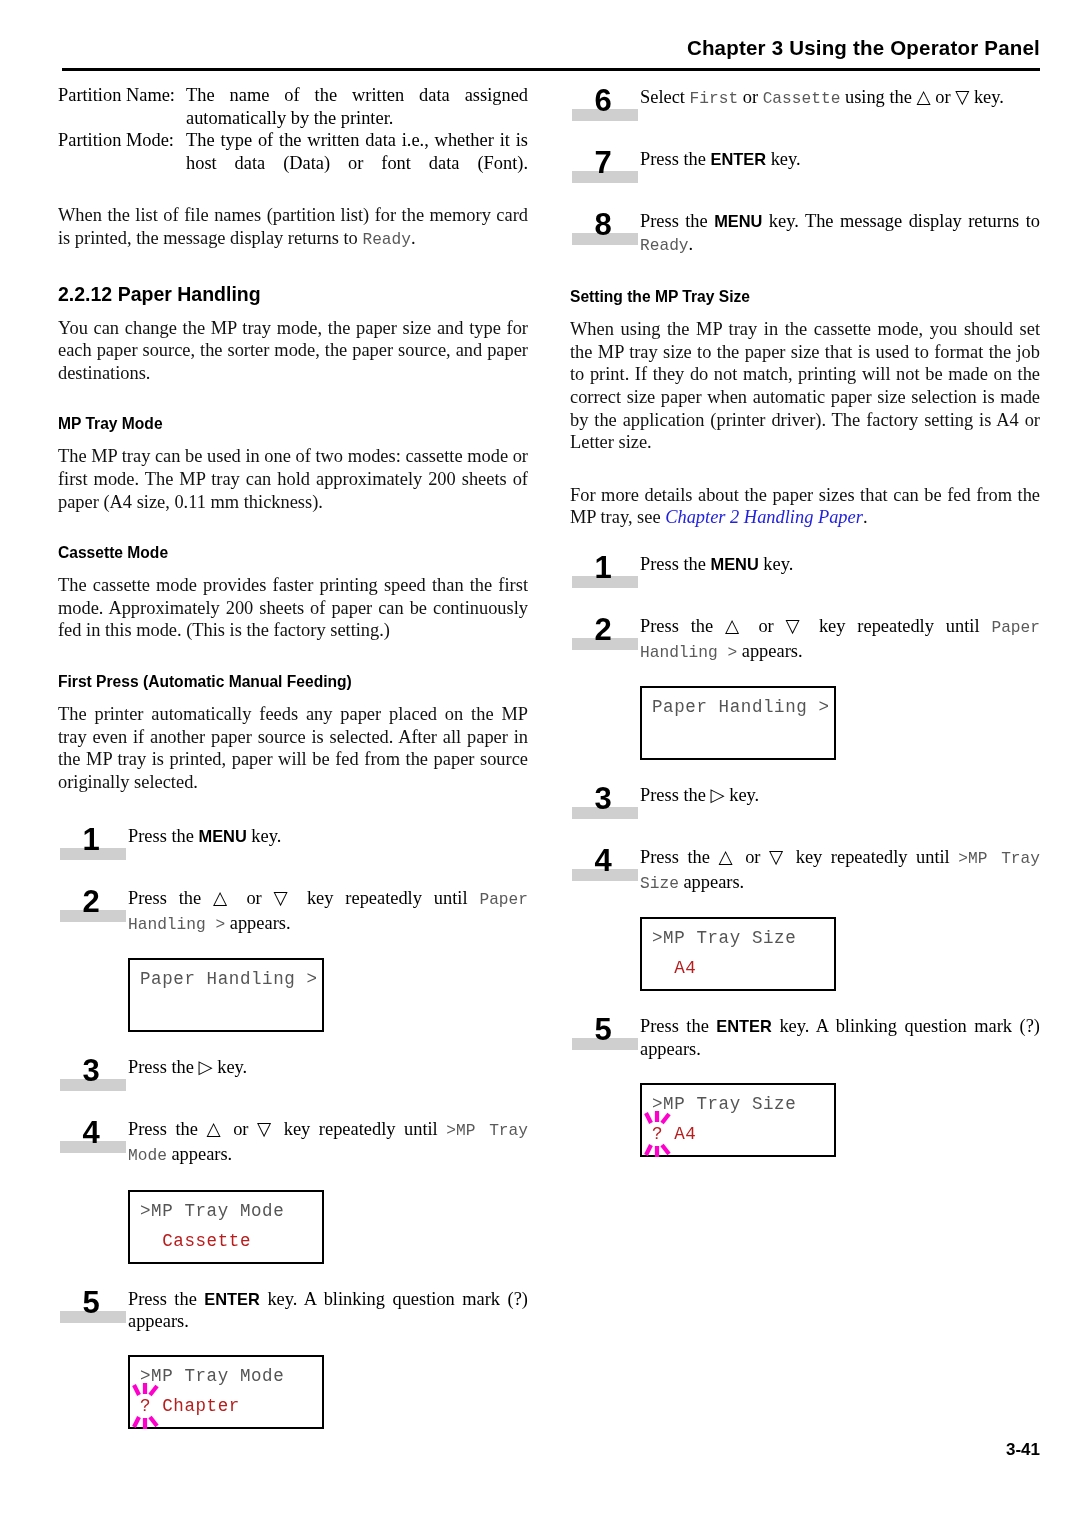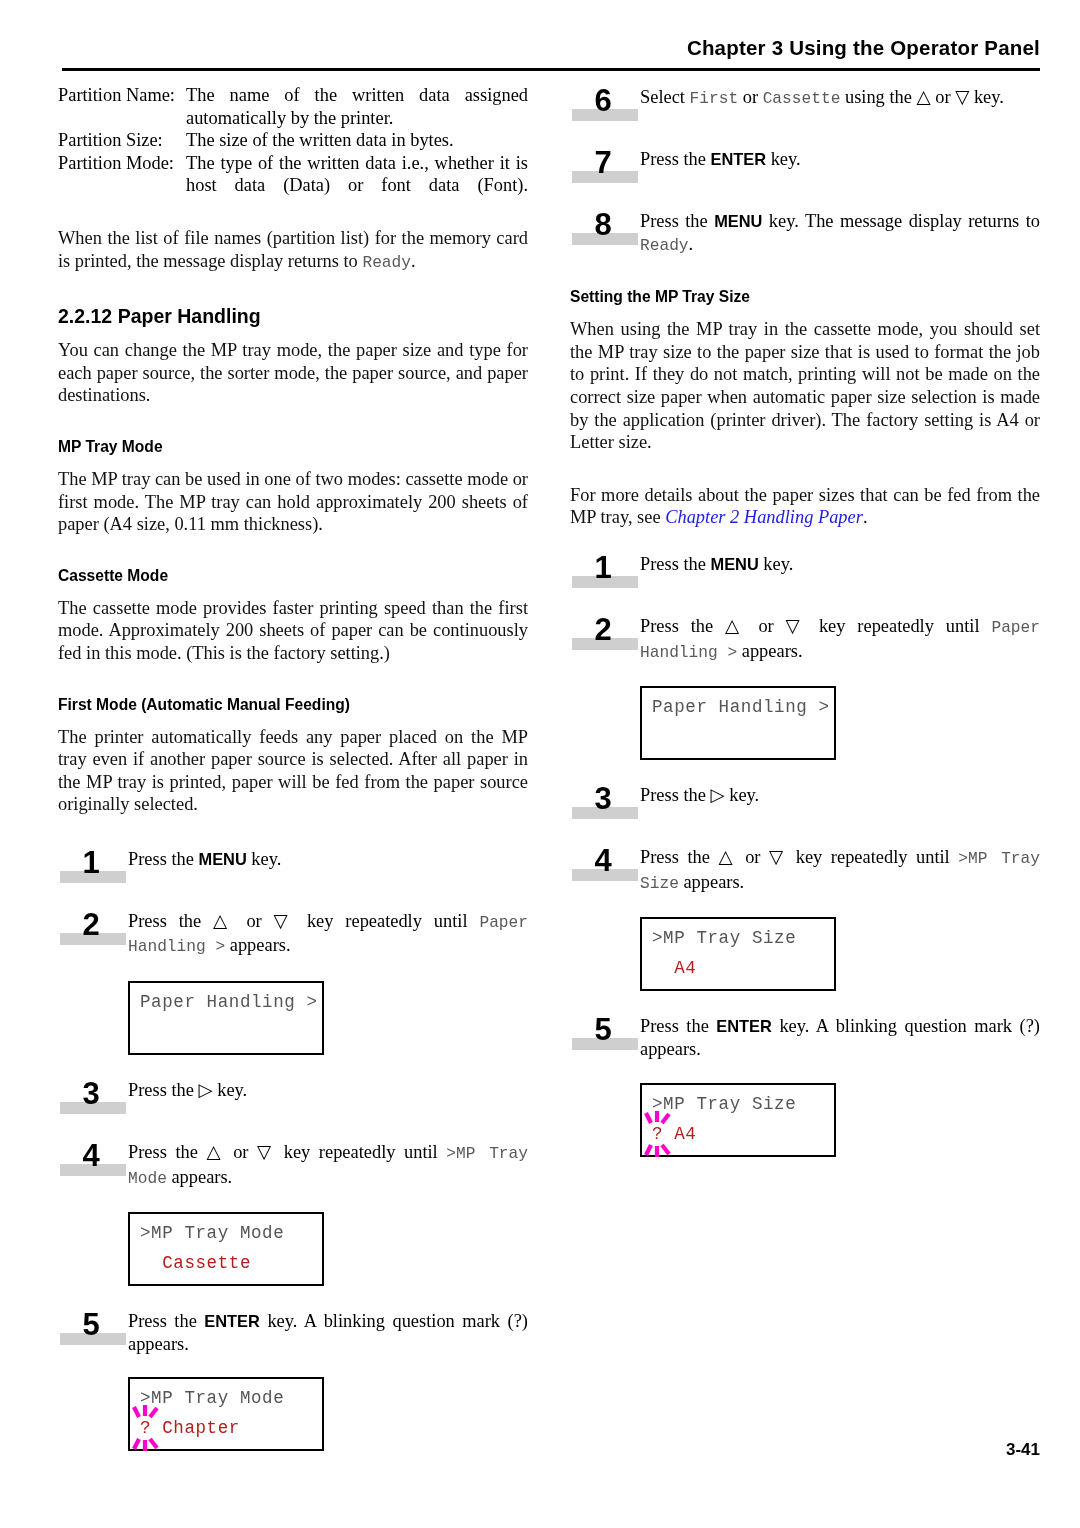--- a/index.html
+++ b/index.html
@@ -222,24 +222,20 @@
   <div class="header-rule"></div>
 
   <div class="col col-left">
 
     <div class="deflist">
       <div class="defrow">
         <div class="defterm">Partition Name:</div>
         <div class="defdesc">The name of the written data assigned automatically by the printer.</div>
       </div>
       <div class="defrow">
-        <div class="defterm">Partition Size:</div>
-        <div class="defdesc">The size of the written data in bytes.</div>
-      </div>
-      <div class="defrow">
         <div class="defterm">Partition Mode:</div>
         <div class="defdesc just-all">The type of the written data i.e., whether it is host data (Data) or font data (Font).</div>
       </div>
     </div>
 
     <div class="gap-l"></div>
 
     <p class="para"><span>When the list of file names (partition list) for the memory card is printed, the message display returns to </span><span class="lcdtext-inline">Ready</span><span>.</span></p>
 
     <div class="gap-l"></div>
@@ -255,21 +251,21 @@
     <p class="para">The MP tray can be used in one of two modes: cassette mode or first mode. The MP tray can hold approximately 200 sheets of paper (A4 size, 0.11 mm thickness).</p>
 
     <div class="gap-l"></div>
 
     <div class="sub-head">Cassette Mode</div>
     <div class="gap-s"></div>
     <p class="para">The cassette mode provides faster printing speed than the first mode. Approximately 200 sheets of paper can be continuously fed in this mode. (This is the factory setting.)</p>
 
     <div class="gap-l"></div>
 
-    <div class="sub-head">First Mode (Automatic Manual Feeding)</div>
+    <div class="sub-head">First Press (Automatic Manual Feeding)</div>
     <div class="gap-s"></div>
     <p class="para">The printer automatically feeds any paper placed on the MP tray even if another paper source is selected. After all paper in the MP tray is printed, paper will be fed from the paper source originally selected.</p>
 
     <div class="gap-l"></div>
 
     <div class="step">
       <div class="step-num-wrap">
         <div class="step-bar"></div>
         <div class="step-num">1</div>
       </div>

